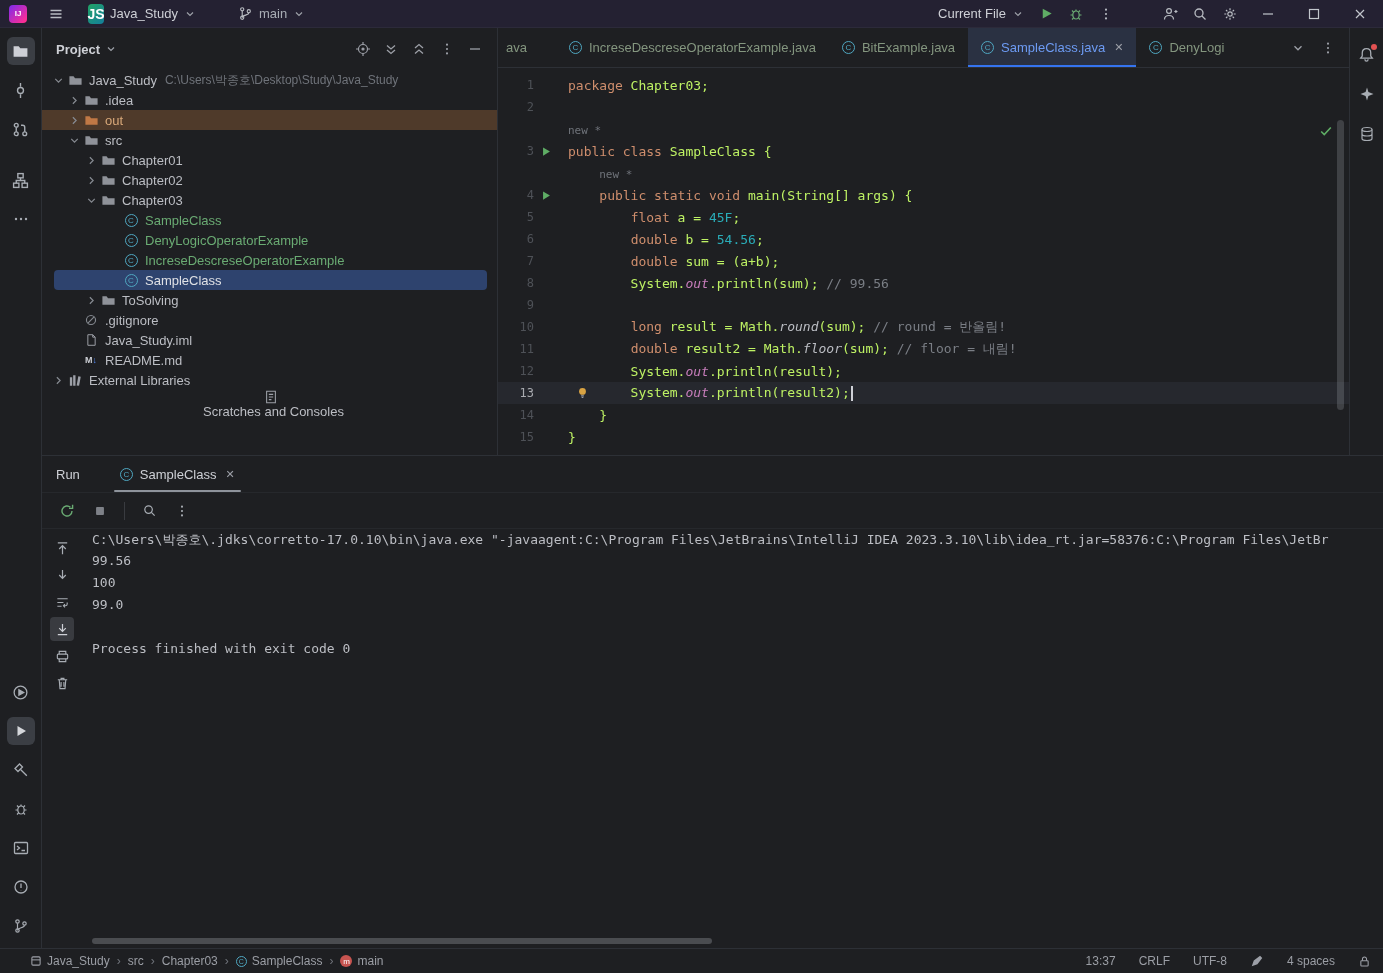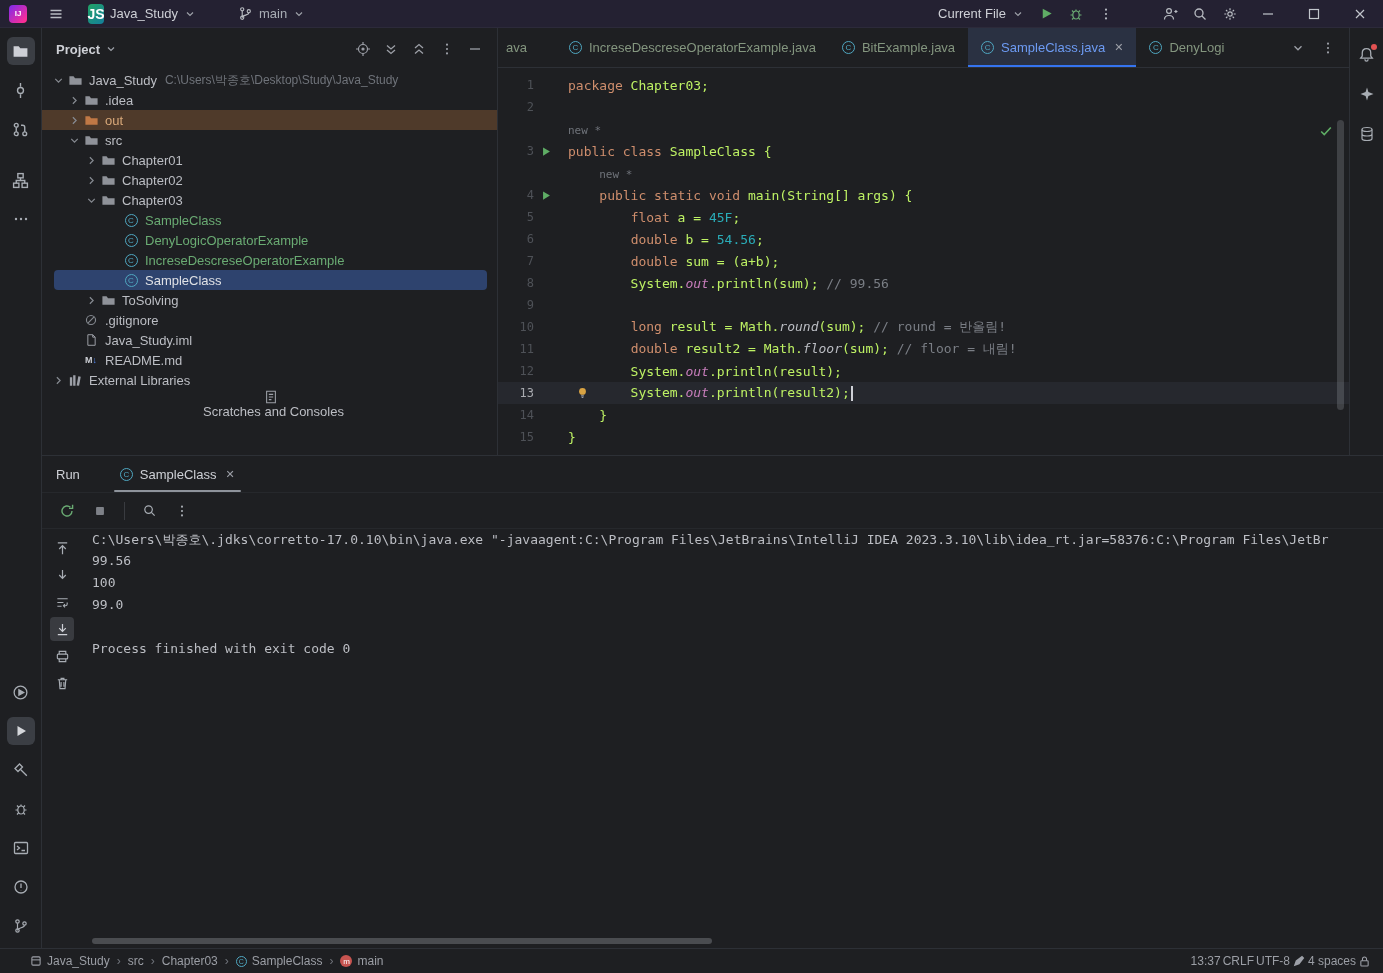--- a/index.html
+++ b/index.html
@@ -94,21 +94,21 @@
 .console{position:absolute;left:50px;top:75px;right:4px;font-family:"DejaVu Sans Mono","Liberation Mono",monospace;font-size:13px;color:#bcbec4;overflow:hidden}
 .cline{height:22px;white-space:pre;overflow:hidden}
 .rp-hscroll{position:absolute;left:50px;top:482px;width:620px;height:6px;background:#4a4c50;border-radius:3px}
 
 
 .statusbar{position:absolute;left:0;top:948px;width:1383px;height:25px;border-top:1px solid #2d3036;display:flex;align-items:center;padding:0 12px 0 30px;color:#9b9ea5;font-size:12px}
 .sb-crumbs{display:flex;align-items:center;gap:7px;min-width:0}
 .crumb{display:flex;align-items:center;gap:5px;white-space:nowrap}
 .sb-sep{color:#6f737a}
 .mth-ic{width:12px;height:12px;border-radius:50%;background:#c75450;color:#fff;font-size:8px;display:inline-flex;align-items:center;justify-content:center}
-.sb-right{margin-left:auto;display:flex;align-items:flex-end;gap:2px}
+.sb-right{margin-left:auto;display:flex;align-items:flex-end;gap:23px}
 .sb-item{display:flex;align-items:center;white-space:nowrap}
 </style>
 </head>
 <body>
 
 <div class="titlebar">
   <div class="tb-logo">IJ</div>
   <div class="tb-icon" style="margin-left:14px">
     <svg width="16" height="16" viewBox="0 0 16 16">
         <path d="M2.5 4.5h11M2.5 8h11M2.5 11.5h11" stroke="#b8bcc2" stroke-width="1.3" fill="none"></path>

